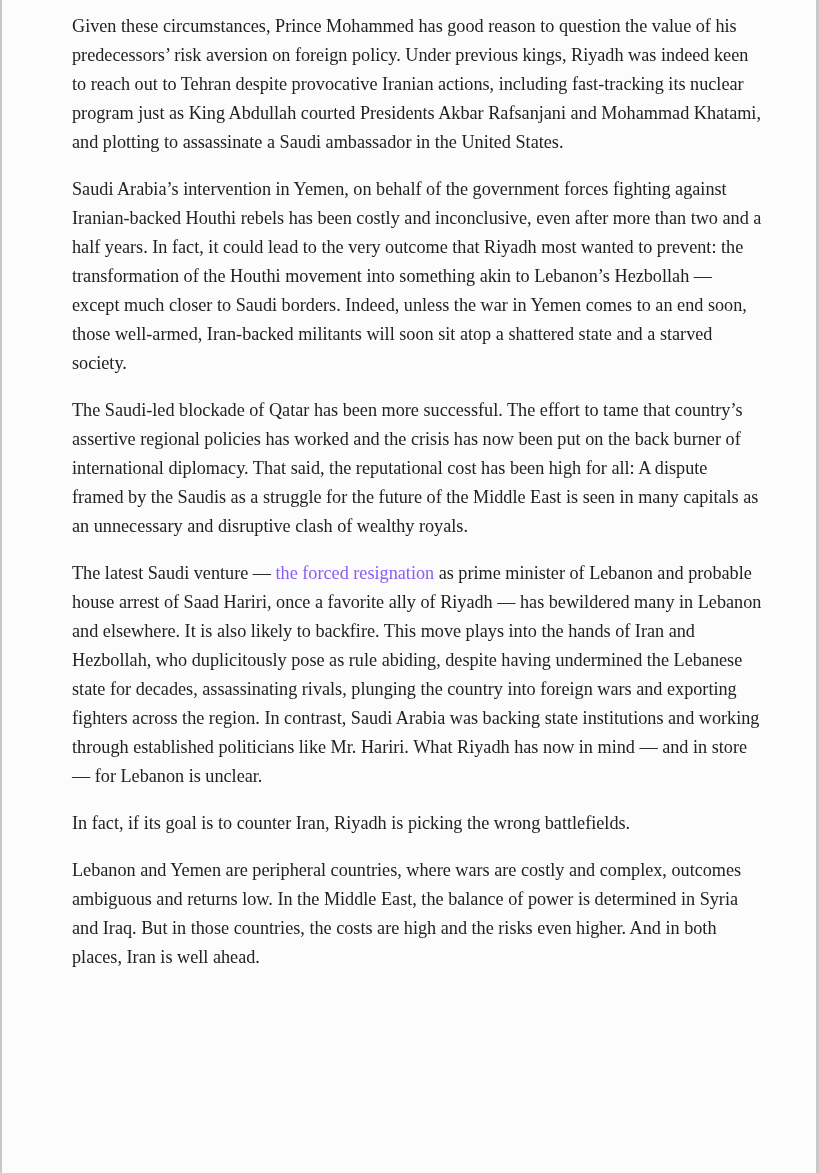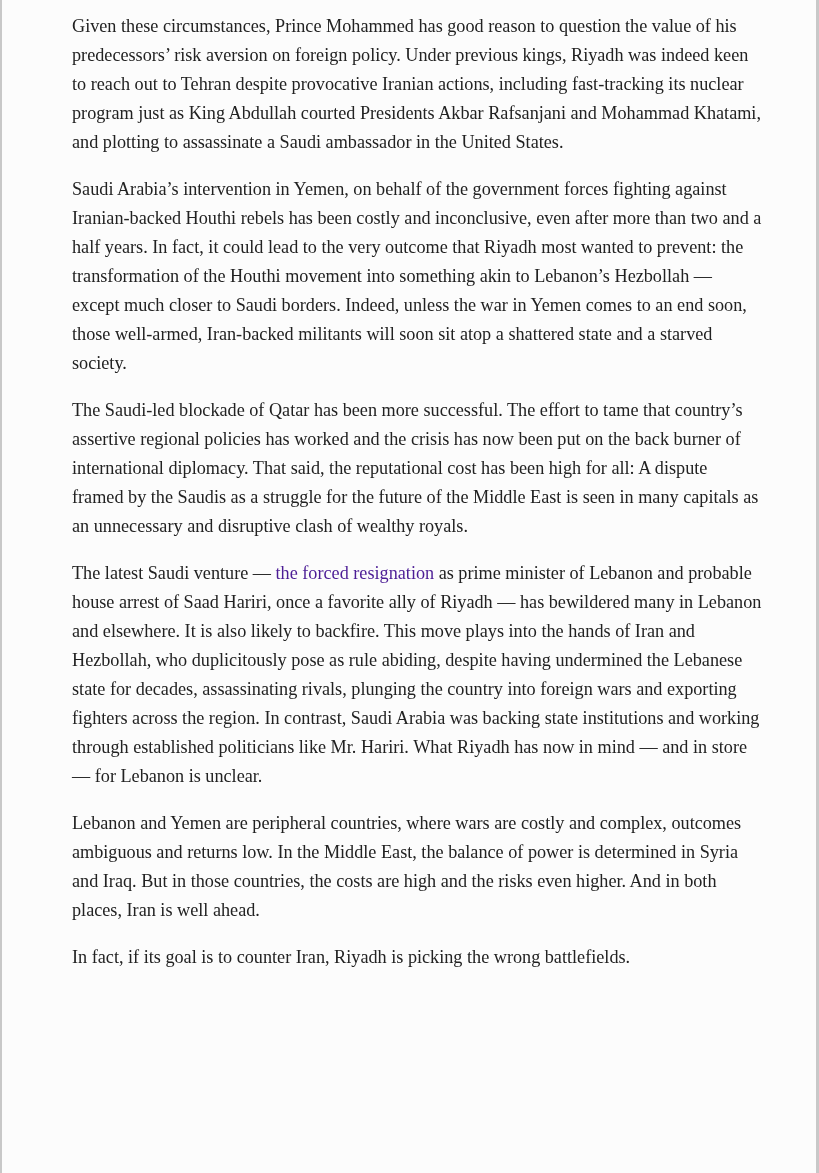--- a/index.html
+++ b/index.html
@@ -24,27 +24,27 @@
       font-family: Liberation Serif, serif;
       font-size: 18.2px;
       line-height: 29px;
       color: #222222;
     }
     .article p {
       margin: 0 0 18px 0;
       padding: 0;
     }
     .article a {
-      color: #4c1d95;
+      color: #8b5cf6;
       text-decoration: none;
     }
   </style>
 </head>
 <body>
 
 <div class="article">
   <p>Given these circumstances, Prince Mohammed has good reason to question the value of his predecessors’ risk aversion on foreign policy. Under previous kings, Riyadh was indeed keen to reach out to Tehran despite provocative Iranian actions, including fast-tracking its nuclear program just as King Abdullah courted Presidents Akbar Rafsanjani and Mohammad Khatami, and plotting to assassinate a Saudi ambassador in the United States.</p>
   <p>Saudi Arabia’s intervention in Yemen, on behalf of the government forces fighting against Iranian-backed Houthi rebels has been costly and inconclusive, even after more than two and a half years. In fact, it could lead to the very outcome that Riyadh most wanted to prevent: the transformation of the Houthi movement into something akin to Lebanon’s Hezbollah — except much closer to Saudi borders. Indeed, unless the war in Yemen comes to an end soon, those well-armed, Iran-backed militants will soon sit atop a shattered state and a starved society.</p>
   <p>The Saudi-led blockade of Qatar has been more successful. The effort to tame that country’s assertive regional policies has worked and the crisis has now been put on the back burner of international diplomacy. That said, the reputational cost has been high for all: A dispute framed by the Saudis as a struggle for the future of the Middle East is seen in many capitals as an unnecessary and disruptive clash of wealthy royals.</p>
   <p><span>The latest Saudi venture — </span><a href="#">the forced resignation</a><span> as prime minister of Lebanon and probable house arrest of Saad Hariri, once a favorite ally of Riyadh — has bewildered many in Lebanon and elsewhere. It is also likely to backfire. This move plays into the hands of Iran and Hezbollah, who duplicitously pose as rule abiding, despite having undermined the Lebanese state for decades, assassinating rivals, plunging the country into foreign wars and exporting fighters across the region. In contrast, Saudi Arabia was backing state institutions and working through established politicians like Mr. Hariri. What Riyadh has now in mind — and in store — for Lebanon is unclear.</span></p>
+  <p>In fact, if its goal is to counter Iran, Riyadh is picking the wrong battlefields.</p>
   <p>Lebanon and Yemen are peripheral countries, where wars are costly and complex, outcomes ambiguous and returns low. In the Middle East, the balance of power is determined in Syria and Iraq. But in those countries, the costs are high and the risks even higher. And in both places, Iran is well ahead.</p>
-  <p>In fact, if its goal is to counter Iran, Riyadh is picking the wrong battlefields.</p>
 </div>
 
 </body></html>

